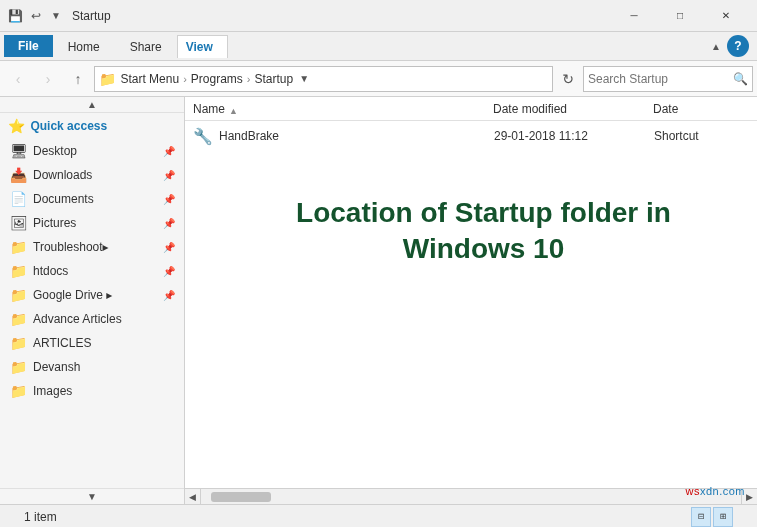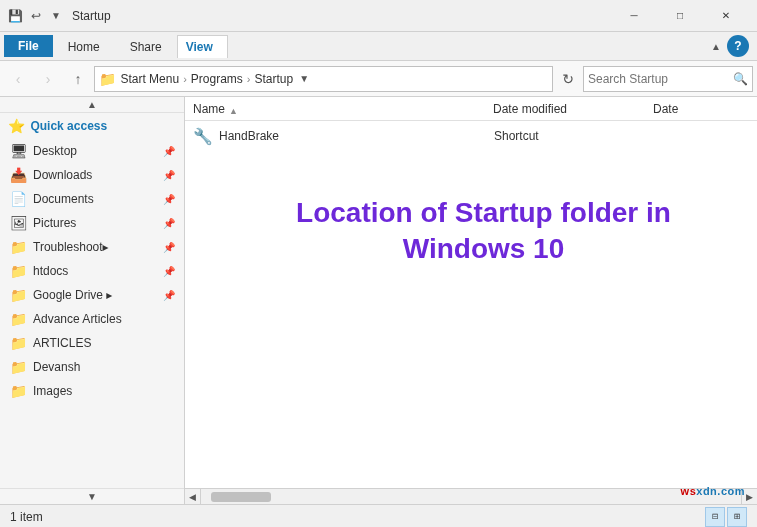--- a/index.html
+++ b/index.html
@@ -160,32 +160,32 @@
       position: absolute;
       top: 195px;
       left: 220px;
       right: 10px;
       text-align: center;
       pointer-events: none;
     }
     .overlay-text p {
       font-size: 28px;
       font-weight: bold;
-      color: #6d28d9;
+      color: #14532d;
       line-height: 1.3;
     }
 
     
     .status-bar {
       height: 24px;
       background: #f0f0f0;
       border-top: 1px solid #d0d0d0;
       display: flex;
       align-items: center;
-      padding: 0 10px;
+      padding: 0 24px;
       font-size: 12px;
       color: #333;
     }
     .status-right { margin-left: auto; display: flex; gap: 2px; }
     .view-btn { width: 20px; height: 20px; display: flex; align-items: center; justify-content: center; cursor: pointer; background: #d0e8f8; border: 1px solid #a0c8e8; font-size: 10px; }
 
     
     .sidebar::-webkit-scrollbar { width: 8px; }
     .sidebar::-webkit-scrollbar-thumb { background: #c0c0c0; border-radius: 4px; }
 
@@ -200,21 +200,21 @@
     .h-scroll-left { width: 16px; height: 16px; display: flex; align-items: center; justify-content: center; font-size: 9px; color: #555; cursor: pointer; border-right: 1px solid #d0d0d0; }
     .h-scroll-track { flex: 1; height: 16px; background: #f0f0f0; position: relative; }
     .h-scroll-thumb { width: 60px; height: 10px; background: #c0c0c0; border-radius: 3px; position: absolute; top: 3px; left: 10px; }
     .h-scroll-right { width: 16px; height: 16px; display: flex; align-items: center; justify-content: center; font-size: 9px; color: #555; cursor: pointer; border-left: 1px solid #d0d0d0; }
 
     .watermark {
       position: absolute;
       bottom: 30px;
       right: 12px;
       font-size: 11px;
-      font-weight: bold;
+      font-weight: normal;
       color: #1a78b4;
       letter-spacing: 0.5px;
       pointer-events: none;
     }
     .watermark .ws { color: #cc0000; }
   </style>
 </head>
 <body>
 
 <div style="position:relative; width:757px; height:527px; overflow:hidden;">
@@ -339,20 +339,21 @@
           <span class="sort-arrow">▲</span>
         </div>
         <div class="col-date">Date modified</div>
         <div class="col-type">Date</div>
       </div>
 
       <div class="file-list">
         <div class="file-row">
           <div class="file-icon" style="font-size:16px;">🔧</div>
           <div class="file-name">HandBrake</div>
+          <div class="file-date">29-01-2018 11:12</div>
           <div class="file-type">Shortcut</div>
         </div>
       </div>
 
       <div class="h-scroll-area">
         <div class="h-scroll-left">◀</div>
         <div class="h-scroll-track">
           <div class="h-scroll-thumb"></div>
         </div>
         <div class="h-scroll-right">▶</div>

